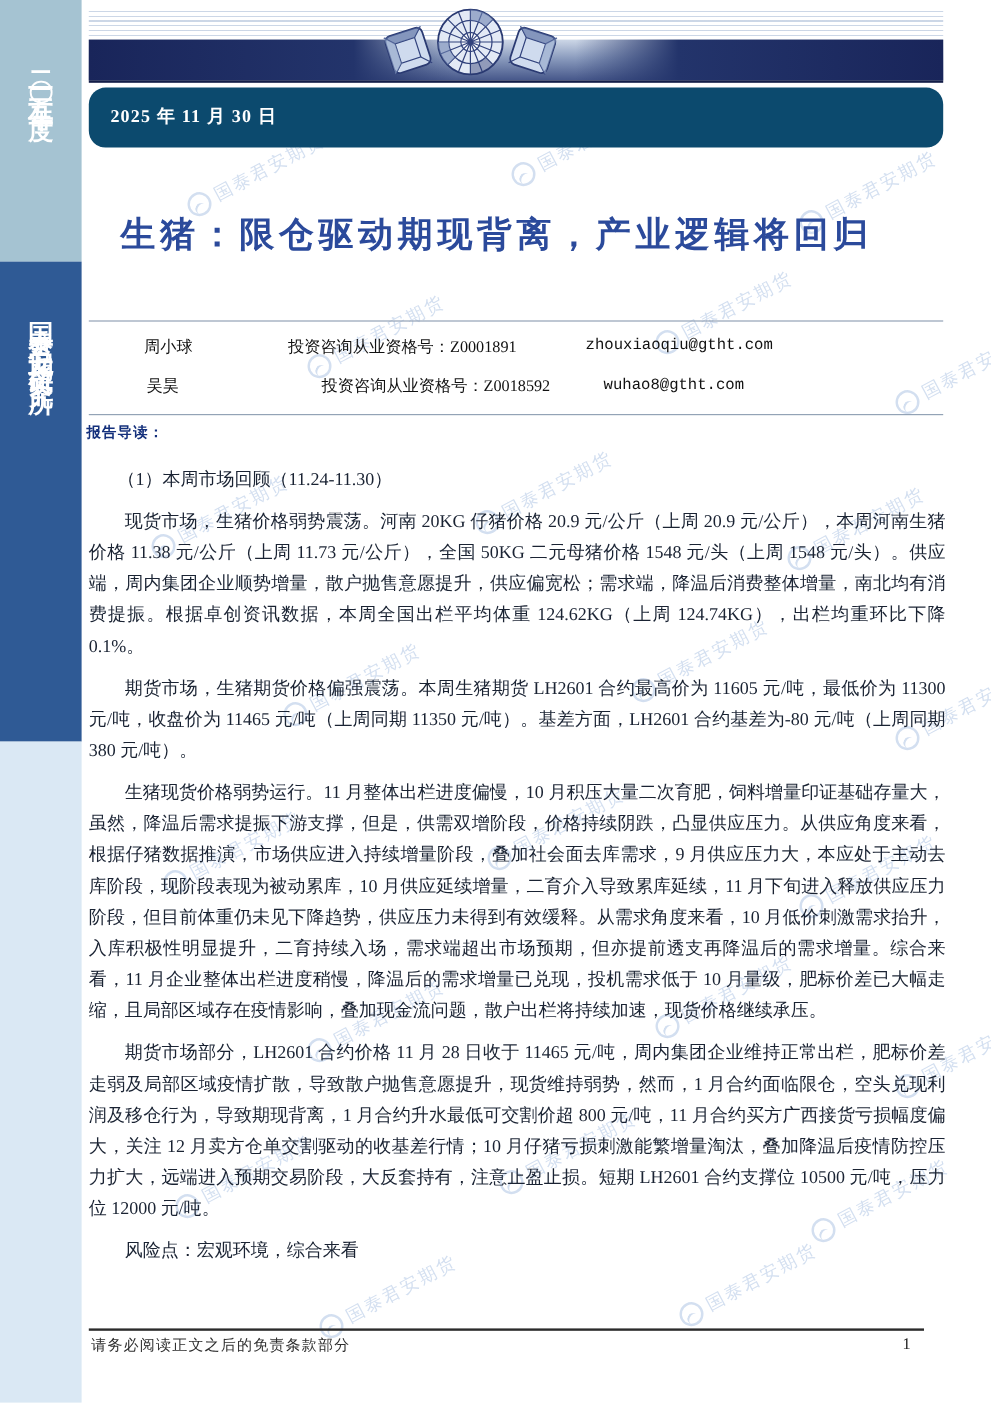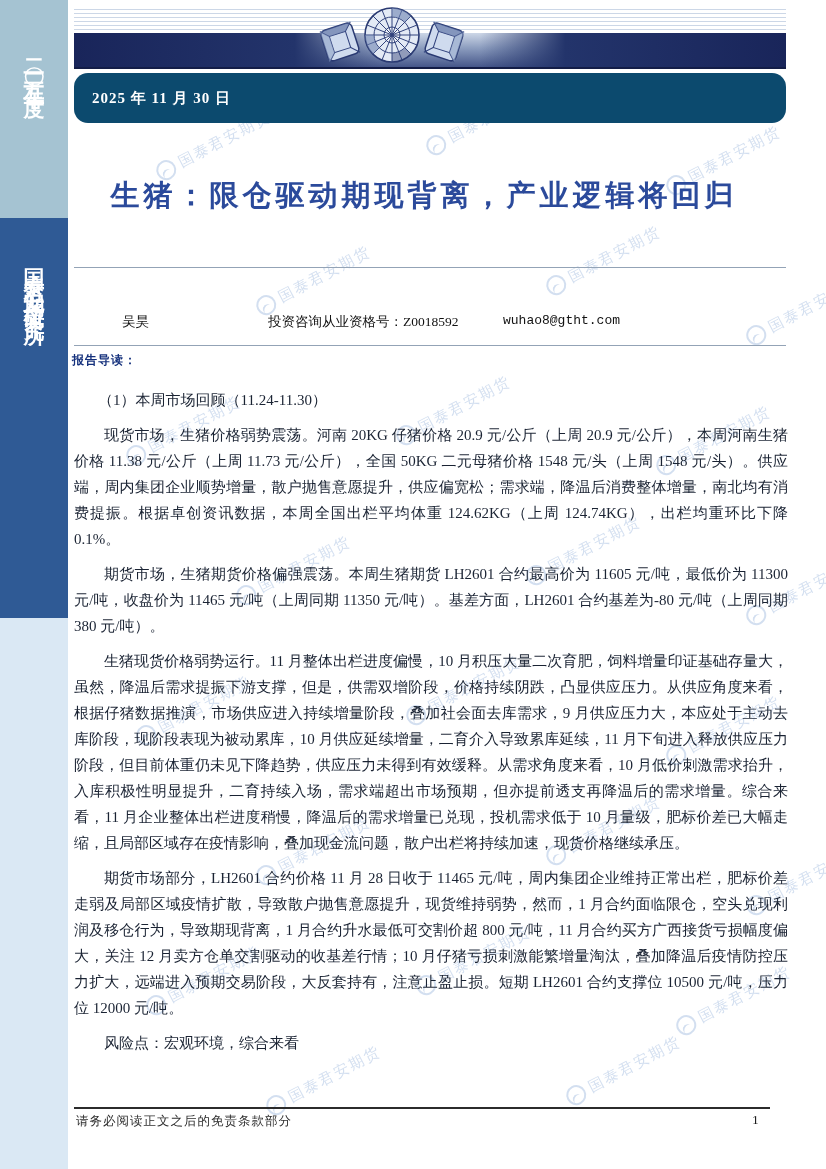--- a/index.html
+++ b/index.html
@@ -32,21 +32,21 @@
   }
   .gems{position:absolute;left:292px;top:2px;width:200px;height:66px;}
   .date-box{
     position:absolute;left:74px;top:73px;width:712px;height:50px;
     background:#0c4a6e;border-radius:14px;
     color:#ffffff;font-weight:bold;font-size:15px;line-height:50px;
     padding-left:18px;box-sizing:border-box;letter-spacing:1px;
   }
   
   .title{
-    position:absolute;left:68px;top:176px;width:712px;text-align:center;
+    position:absolute;left:58px;top:176px;width:712px;text-align:center;
     font-size:29px;font-weight:bold;color:#2b4a9b;letter-spacing:4px;white-space:nowrap;
   }
   .authors{
     position:absolute;left:74px;top:267px;width:712px;height:77px;
     border-top:1px solid #93a3b6;border-bottom:1px solid #93a3b6;
     font-size:13.5px;color:#111111;
   }
   .author-row{position:absolute;left:0;width:712px;height:20px;}
   .author-row .name{position:absolute;}
   .author-row .cert{position:absolute;}
@@ -222,20 +222,25 @@
     <path d="M19,19 A27,27 0 0 1 0,27 L0,18 A18,18 0 0 0 13,13 Z" fill="#2c3c74" opacity="0.45"></path>
   </g>
 </svg>
 <div class="date-box">
   <span>2025 年 11 月 30 日</span>
 </div>
 
 <div class="title">生猪：限仓驱动期现背离，产业逻辑将回归</div>
 
 <div class="authors">
+  <div class="author-row row-0">
+    <span class="name">周小球</span>
+    <span class="cert">投资咨询从业资格号：Z0001891</span>
+    <span class="email">zhouxiaoqiu@gtht.com</span>
+  </div>
   <div class="author-row row-1">
     <span class="name">吴昊</span>
     <span class="cert">投资咨询从业资格号：Z0018592</span>
     <span class="email">wuhao8@gtht.com</span>
   </div>
 </div>
 
 <div class="lead">报告导读：</div>
 
 <div class="report-body">

